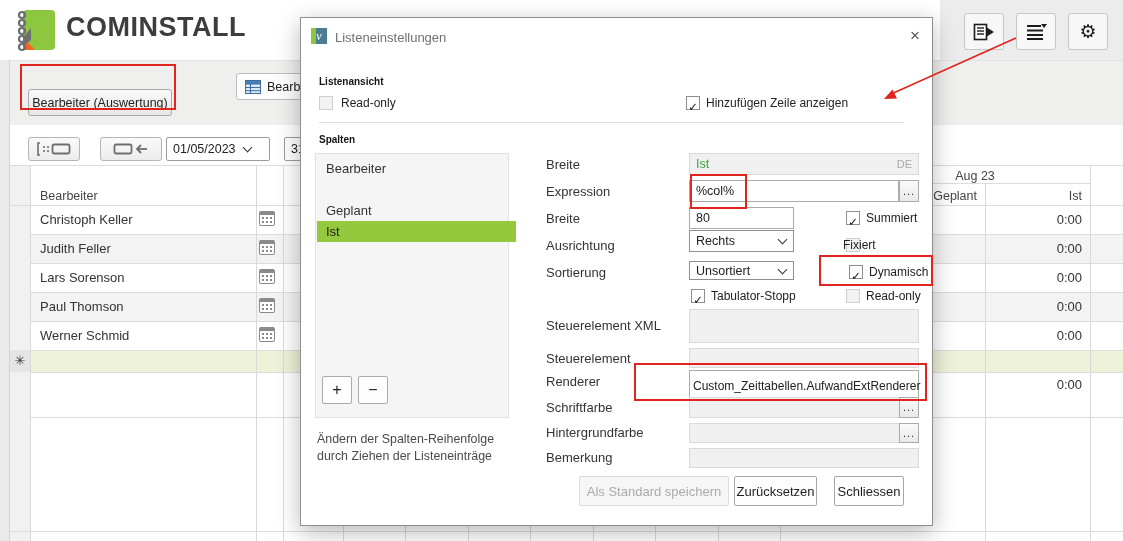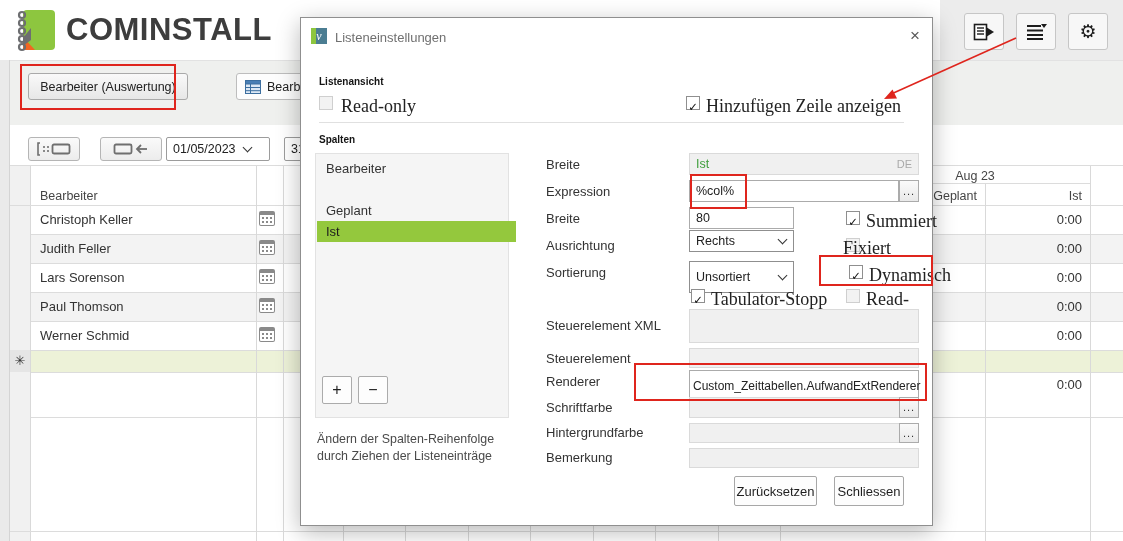--- a/index.html
+++ b/index.html
@@ -3,21 +3,21 @@
 <meta charset="utf-8">
 <style>
   html,body{margin:0;padding:0;}
   body{font-family:"Liberation Sans","DejaVu Sans",sans-serif;background:#fff;}
   .screen{position:relative;width:1123px;height:541px;overflow:hidden;background:#fff;}
   .abs{position:absolute;}
 
   
   .header{position:absolute;left:0;top:0;width:1123px;height:60px;background:#fff;}
   .hdr-right-panel{position:absolute;left:940px;top:0;width:183px;height:60px;background:#ececec;}
-  .app-title{position:absolute;left:66px;top:12px;font-size:31px;font-weight:600;letter-spacing:.5px;color:#3d3d3d;}
+  .app-title{position:absolute;left:66px;top:12px;font-size:27px;font-weight:600;letter-spacing:.5px;color:#3d3d3d;}
   .hdr-btn{position:absolute;top:13px;width:40px;height:37px;background:#f7f7f7;border:1px solid #c6c6c6;border-radius:3px;display:flex;align-items:center;justify-content:center;box-sizing:border-box;cursor:pointer;}
   .gear{font-size:19px;color:#1c1c1c;line-height:1;}
 
   
   .actionbar{position:absolute;left:0;top:60px;width:1123px;height:65px;background:#eff0ee;border-top:1px solid #e2e2e2;box-sizing:border-box;}
   .btn{background:linear-gradient(#f9f9f9,#e7e7e7);border:1px solid #a9a9a9;border-radius:3px;color:#222;font-size:12.5px;box-sizing:border-box;display:flex;align-items:center;justify-content:center;cursor:pointer;}
   .btn-light{background:#fdfdfd;border:1px solid #bdbdbd;}
 
   
   .toolbar{position:absolute;left:0;top:125px;width:1123px;height:41px;background:#fff;}
@@ -44,21 +44,21 @@
 
   
   .dialog{position:absolute;left:300px;top:17px;width:633px;height:509px;background:#fff;border:1px solid #8f8f8f;box-sizing:border-box;box-shadow:0 6px 22px rgba(0,0,0,.28);z-index:10;}
   .dlg-title{position:absolute;left:34px;top:12px;font-size:13px;color:#707070;}
   .dlg-icon{position:absolute;left:10px;top:10px;width:16px;height:16px;background:linear-gradient(90deg,#8dc63f 0 5px,#4b7d92 5px);display:flex;align-items:center;justify-content:center;color:#fff;font-style:italic;font-family:"Liberation Serif","DejaVu Serif",serif;font-size:12px;}
   .dlg-close{position:absolute;right:12px;top:8px;font-size:17px;color:#5a5a5a;cursor:pointer;}
   .sec-head{position:absolute;font-size:10px;font-weight:bold;color:#141414;}
   .cb{position:absolute;width:14px;height:14px;border:1px solid #8f8f8f;background:#fff;box-sizing:border-box;text-align:center;cursor:pointer;}
   .cb.un{background:#f2f2f2;border-color:#cfcfcf;}
   .check{font-weight:bold;font-size:11.5px;line-height:13px;color:#111;}
-  .cb-label{position:absolute;font-size:18px;color:#222;font-family:Liberation Serif, serif;}
+  .cb-label{position:absolute;font-size:12px;color:#222;}
   .sep{position:absolute;height:1px;background:#e0e0e0;}
   .listbox{position:absolute;left:14px;top:135px;width:194px;height:265px;background:#f5f5f5;border:1px solid #e2e2e2;box-sizing:border-box;}
   .li{position:absolute;left:1px;width:190px;height:21px;line-height:21px;padding-left:9px;font-size:13px;color:#333;cursor:pointer;}
   .li.sel{background:#94c83d;color:#1d1d1d;}
   .pm-btn{position:absolute;width:30px;height:28px;background:#fdfdfd;border:1px solid #ababab;border-radius:2px;font-size:16px;color:#222;display:flex;align-items:center;justify-content:center;box-sizing:border-box;cursor:pointer;}
   .hint{position:absolute;left:16px;top:413px;width:200px;font-size:12.4px;color:#4a4a4a;line-height:1.35;}
   .flabel{position:absolute;left:245px;font-size:13px;color:#333;}
   .field{position:absolute;left:388px;box-sizing:border-box;font-size:12.5px;color:#222;display:flex;align-items:center;padding:0 6px;}
   .field.gray{background:#f0f0f0;border:1px solid #dadada;}
   .field.white{background:#fff;border:1px solid #ababab;}
@@ -117,21 +117,21 @@
           <polygon points="16,1 22,1 19,5" fill="#1c1c1c"></polygon>
         </svg>
       </span>
     </div>
     <div class="hdr-btn" style="left:1068px;">
       <span class="gear">⚙</span>
     </div>
   </div>
 
   <div class="actionbar">
-    <div class="btn" style="position:absolute;left:28px;top:12px;width:160px;height:27px;">Bearbeiter (Auswertung)</div>
+    <div class="btn" style="position:absolute;left:28px;top:28px;width:144px;height:27px;">Bearbeiter (Auswertung)</div>
     <div class="btn btn-light" style="position:absolute;left:236px;top:12px;width:112px;height:27px;justify-content:flex-start;padding-left:8px;">
       <span style="margin-right:6px;">
         <svg width="16" height="14" viewBox="0 0 16 14">
           <rect x="0.5" y="0.5" width="15" height="13" fill="#dce8f5" stroke="#3c6e9f"></rect>
           <rect x="0.5" y="0.5" width="15" height="3.5" fill="#4a7fb5" stroke="#3c6e9f"></rect>
           <line x1="5.5" y1="4" x2="5.5" y2="14" stroke="#3c6e9f"></line>
           <line x1="0" y1="7.5" x2="16" y2="7.5" stroke="#3c6e9f"></line>
           <line x1="0" y1="10.7" x2="16" y2="10.7" stroke="#3c6e9f"></line>
         </svg>
       </span>
@@ -280,21 +280,21 @@
 
     <div class="flabel" style="top:220px;">Ausrichtung</div>
     <div class="dd" style="top:212px;width:105px;height:22px;">
       <span>Rechts</span>
       <span class="chev"></span>
     </div>
     <div class="cb un" style="left:545px;top:220px;"></div>
     <div class="cb-label" style="left:534px;top:220px;margin-left:8px;">Fixiert</div>
 
     <div class="flabel" style="top:247px;">Sortierung</div>
-    <div class="dd" style="top:243px;width:105px;height:32px;">
+    <div class="dd" style="top:243px;width:105px;height:19px;">
       <span>Unsortiert</span>
       <span class="chev"></span>
     </div>
     <div class="cb" style="left:548px;top:247px;"><span class="check">✓</span></div>
     <div class="cb-label" style="left:568px;top:247px;">Dynamisch</div>
 
     <div class="cb" style="left:390px;top:271px;"><span class="check">✓</span></div>
     <div class="cb-label" style="left:410px;top:271px;">Tabulator-Stopp</div>
     <div class="cb un" style="left:545px;top:271px;"></div>
     <div class="cb-label" style="left:565px;top:271px;">Read-only</div>
@@ -314,20 +314,21 @@
     <div class="field gray" style="top:379px;width:230px;height:21px;"></div>
     <div class="dots-btn" style="top:379px;height:21px;line-height:19px;">...</div>
 
     <div class="flabel" style="top:407px;">Hintergrundfarbe</div>
     <div class="field gray" style="top:405px;width:230px;height:20px;"></div>
     <div class="dots-btn" style="top:405px;height:20px;line-height:18px;">...</div>
 
     <div class="flabel" style="top:432px;">Bemerkung</div>
     <div class="field gray" style="top:430px;width:230px;height:20px;"></div>
 
+    <div class="dlg-btn disabled" style="left:278px;width:150px;">Als Standard speichern</div>
     <div class="dlg-btn" style="left:433px;width:83px;">Zurücksetzen</div>
     <div class="dlg-btn" style="left:533px;width:70px;">Schliessen</div>
   </div>
 
   <div class="redbox" style="left:20px;top:64px;width:152px;height:42px;"></div>
   <div class="redbox" style="left:690px;top:174px;width:53px;height:31px;"></div>
   <div class="redbox" style="left:819px;top:255px;width:110px;height:27px;"></div>
   <div class="redbox" style="left:634px;top:363px;width:289px;height:34px;"></div>
   <svg class="arrow-overlay" width="1123" height="541" viewBox="0 0 1123 541">
     <line x1="1016" y1="38" x2="889" y2="95" stroke="#df251d" stroke-width="1.6"></line>

